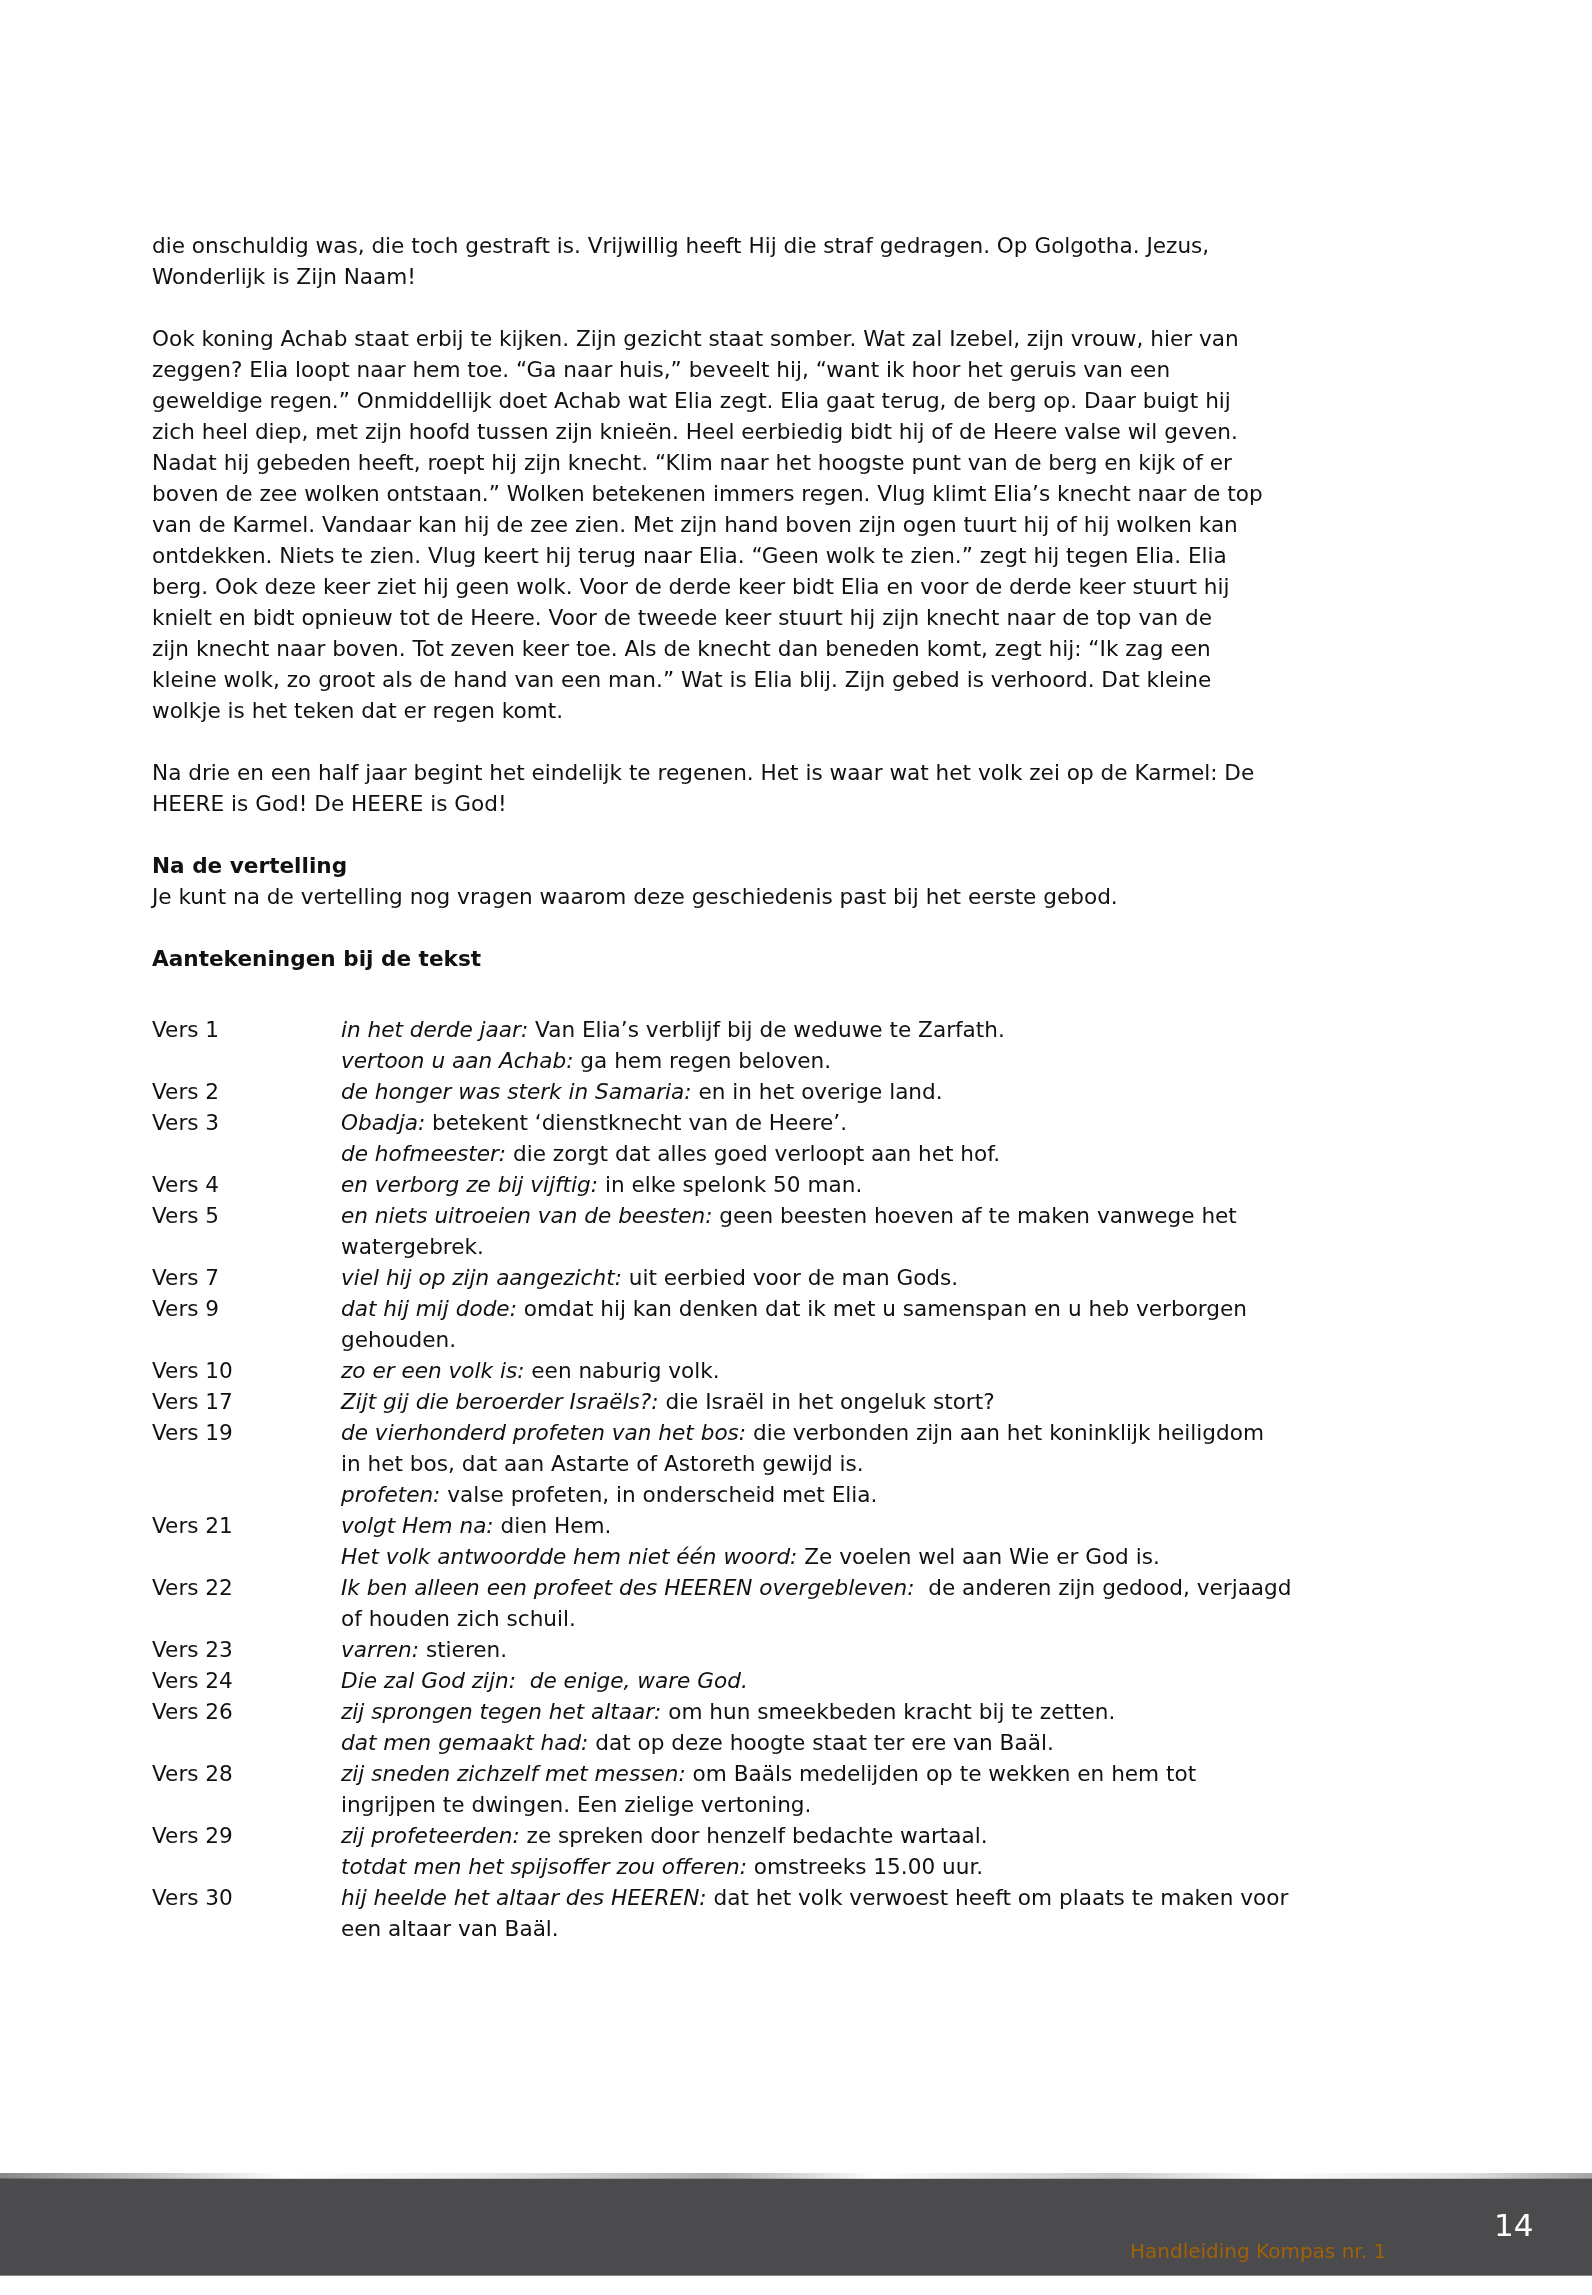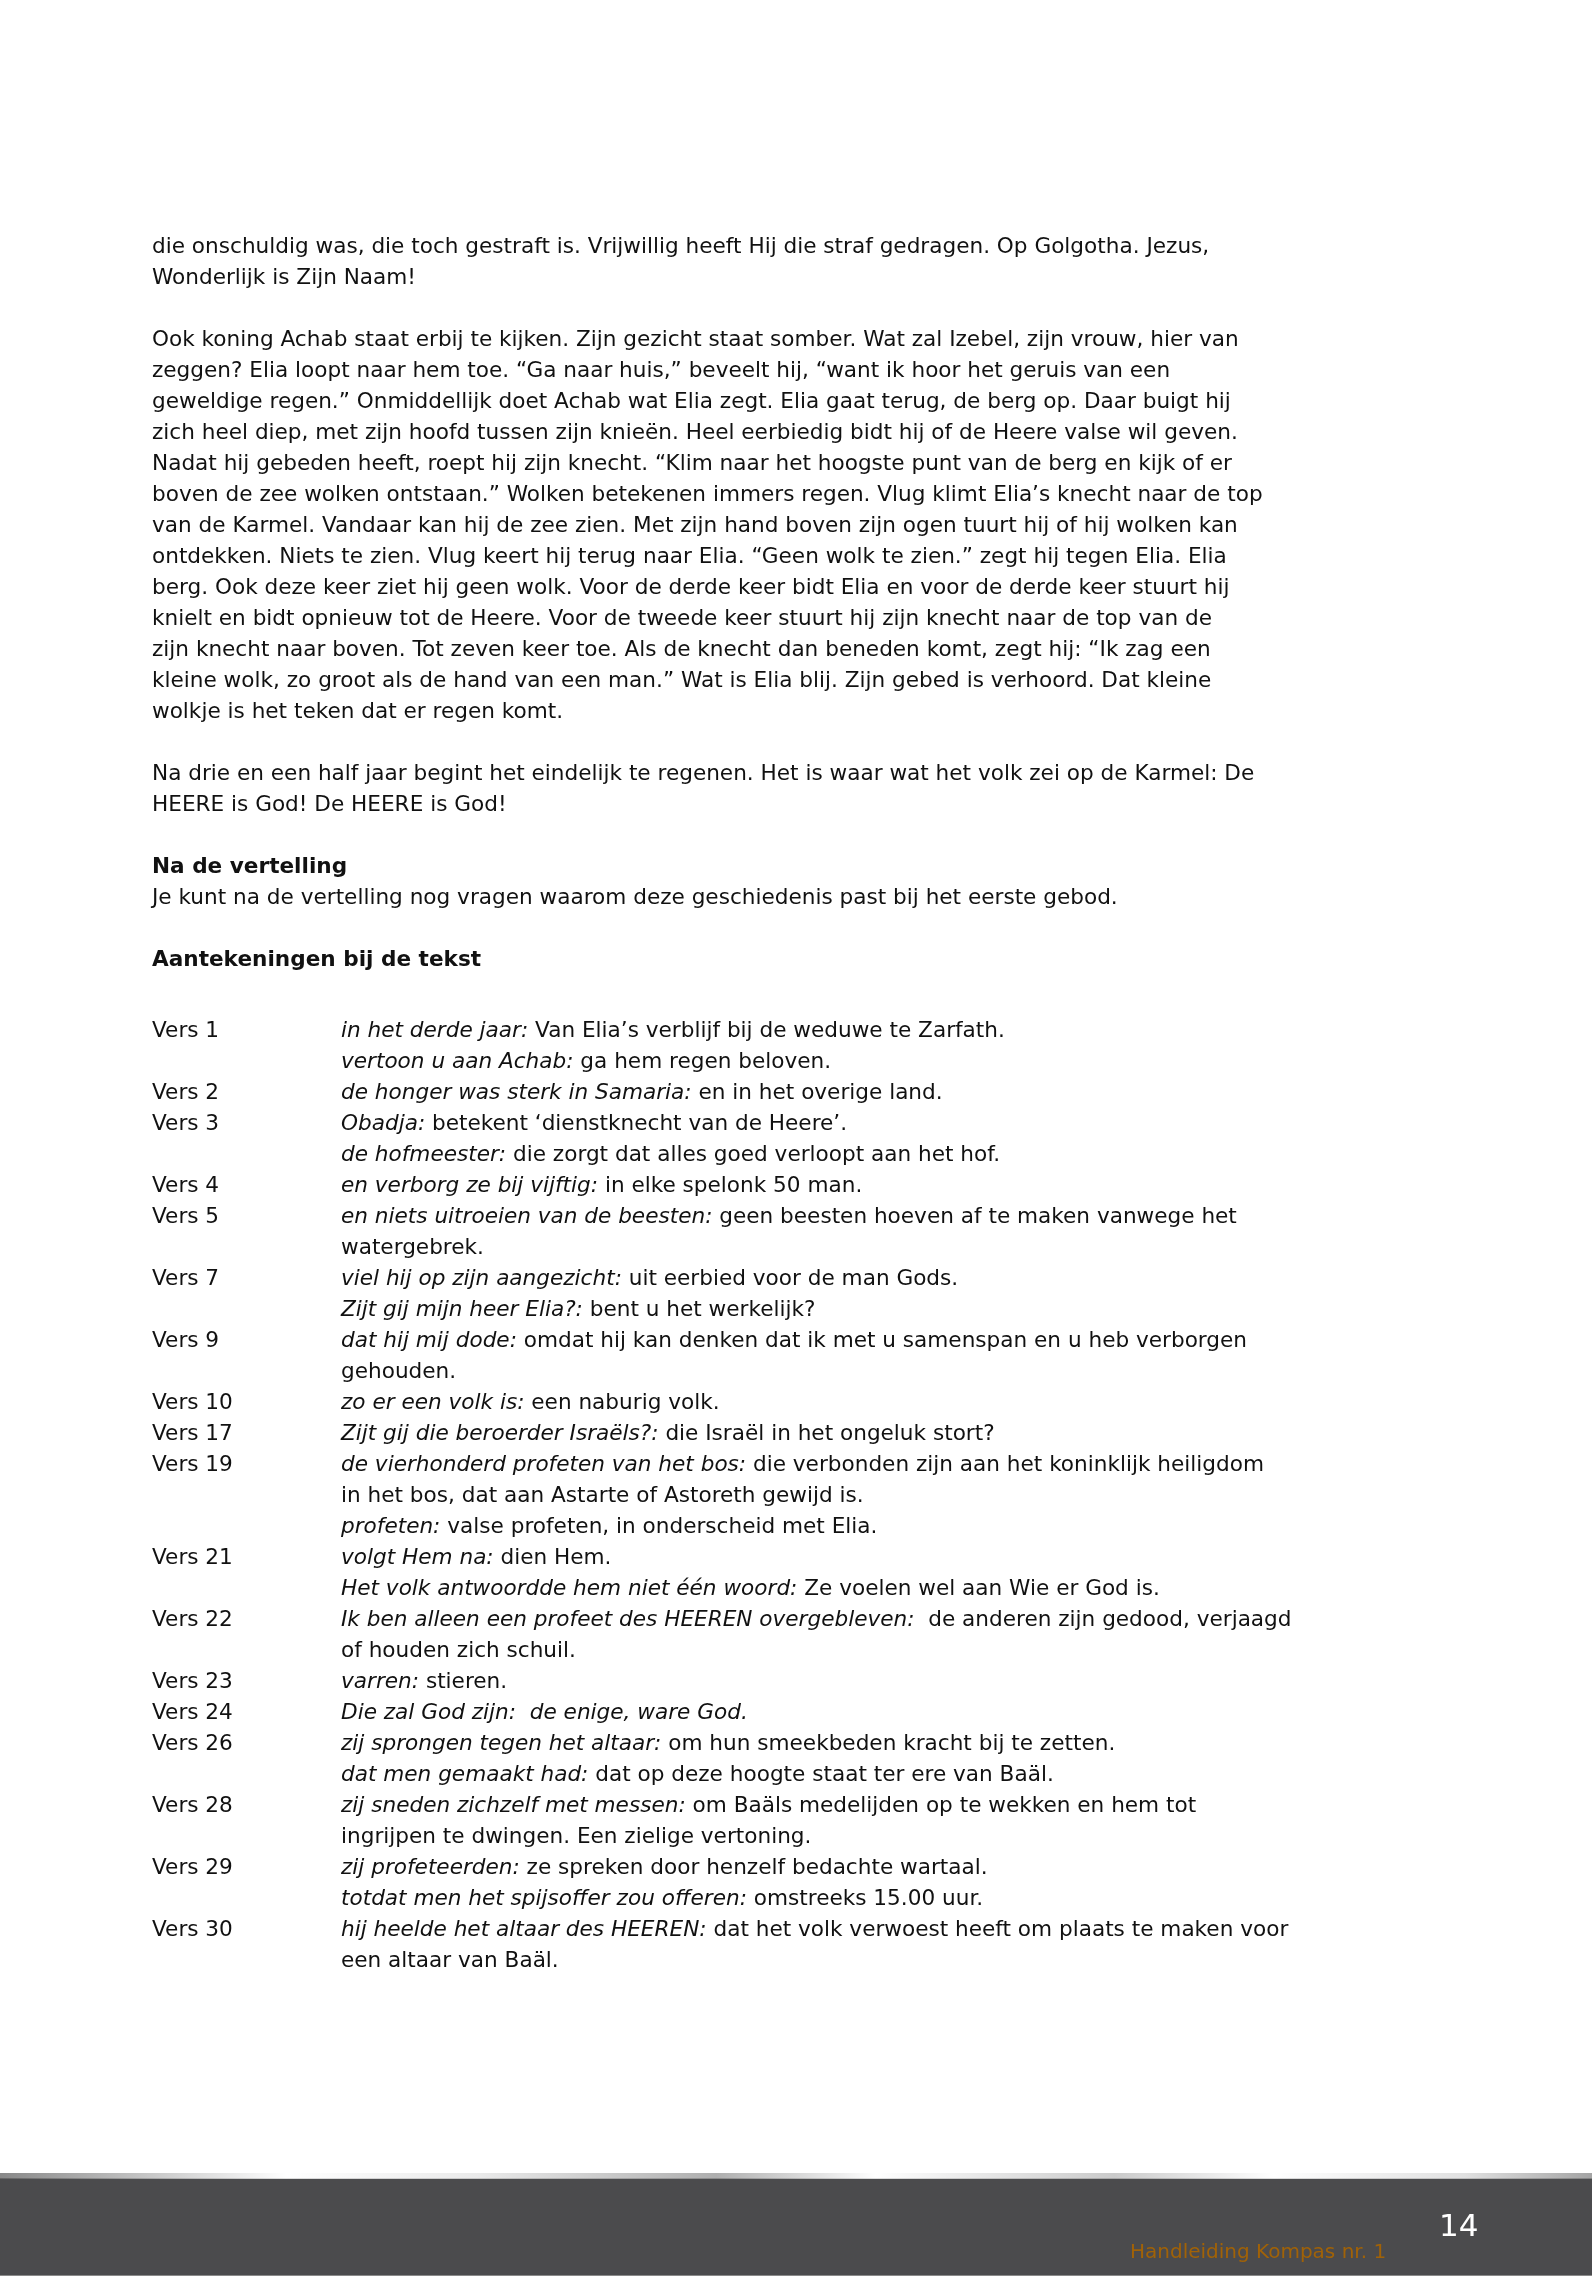--- a/index.html
+++ b/index.html
@@ -85,21 +85,21 @@
     position: absolute;
     left: 1130px;
     top: 2239px;
     font-family: "DejaVu Sans", sans-serif;
     font-size: 20px;
     color: #a16207;
     white-space: nowrap;
   }
   .page-number {
     position: absolute;
-    left: 1439px;
+    left: 1494px;
     top: 2207px;
     font-family: "DejaVu Sans", sans-serif;
     font-size: 31px;
     color: #ffffff;
   }
 </style>
 </head>
 <body>
 
 <div class="page-content">
@@ -170,21 +170,20 @@
         <span class="verse-label">Vers 5</span>
         <div class="note-body">
           <span class="note-line"><span class="term">en niets uitroeien van de beesten:</span><span style="white-space: pre;"> geen beesten hoeven af te maken vanwege het</span></span>
           <span class="note-line"><span style="white-space: pre;">watergebrek.</span></span>
         </div>
       </div>
       <div class="note-row">
         <span class="verse-label">Vers 7</span>
         <div class="note-body">
           <span class="note-line"><span class="term">viel hij op zijn aangezicht:</span><span style="white-space: pre;"> uit eerbied voor de man Gods.</span></span>
-          <span class="note-line"><span class="term">Zijt gij mijn heer Elia?:</span><span style="white-space: pre;"> bent u het werkelijk?</span></span>
         </div>
       </div>
       <div class="note-row">
         <span class="verse-label">Vers 9</span>
         <div class="note-body">
           <span class="note-line"><span class="term">dat hij mij dode:</span><span style="white-space: pre;"> omdat hij kan denken dat ik met u samenspan en u heb verborgen</span></span>
           <span class="note-line"><span style="white-space: pre;">gehouden.</span></span>
         </div>
       </div>
       <div class="note-row">

